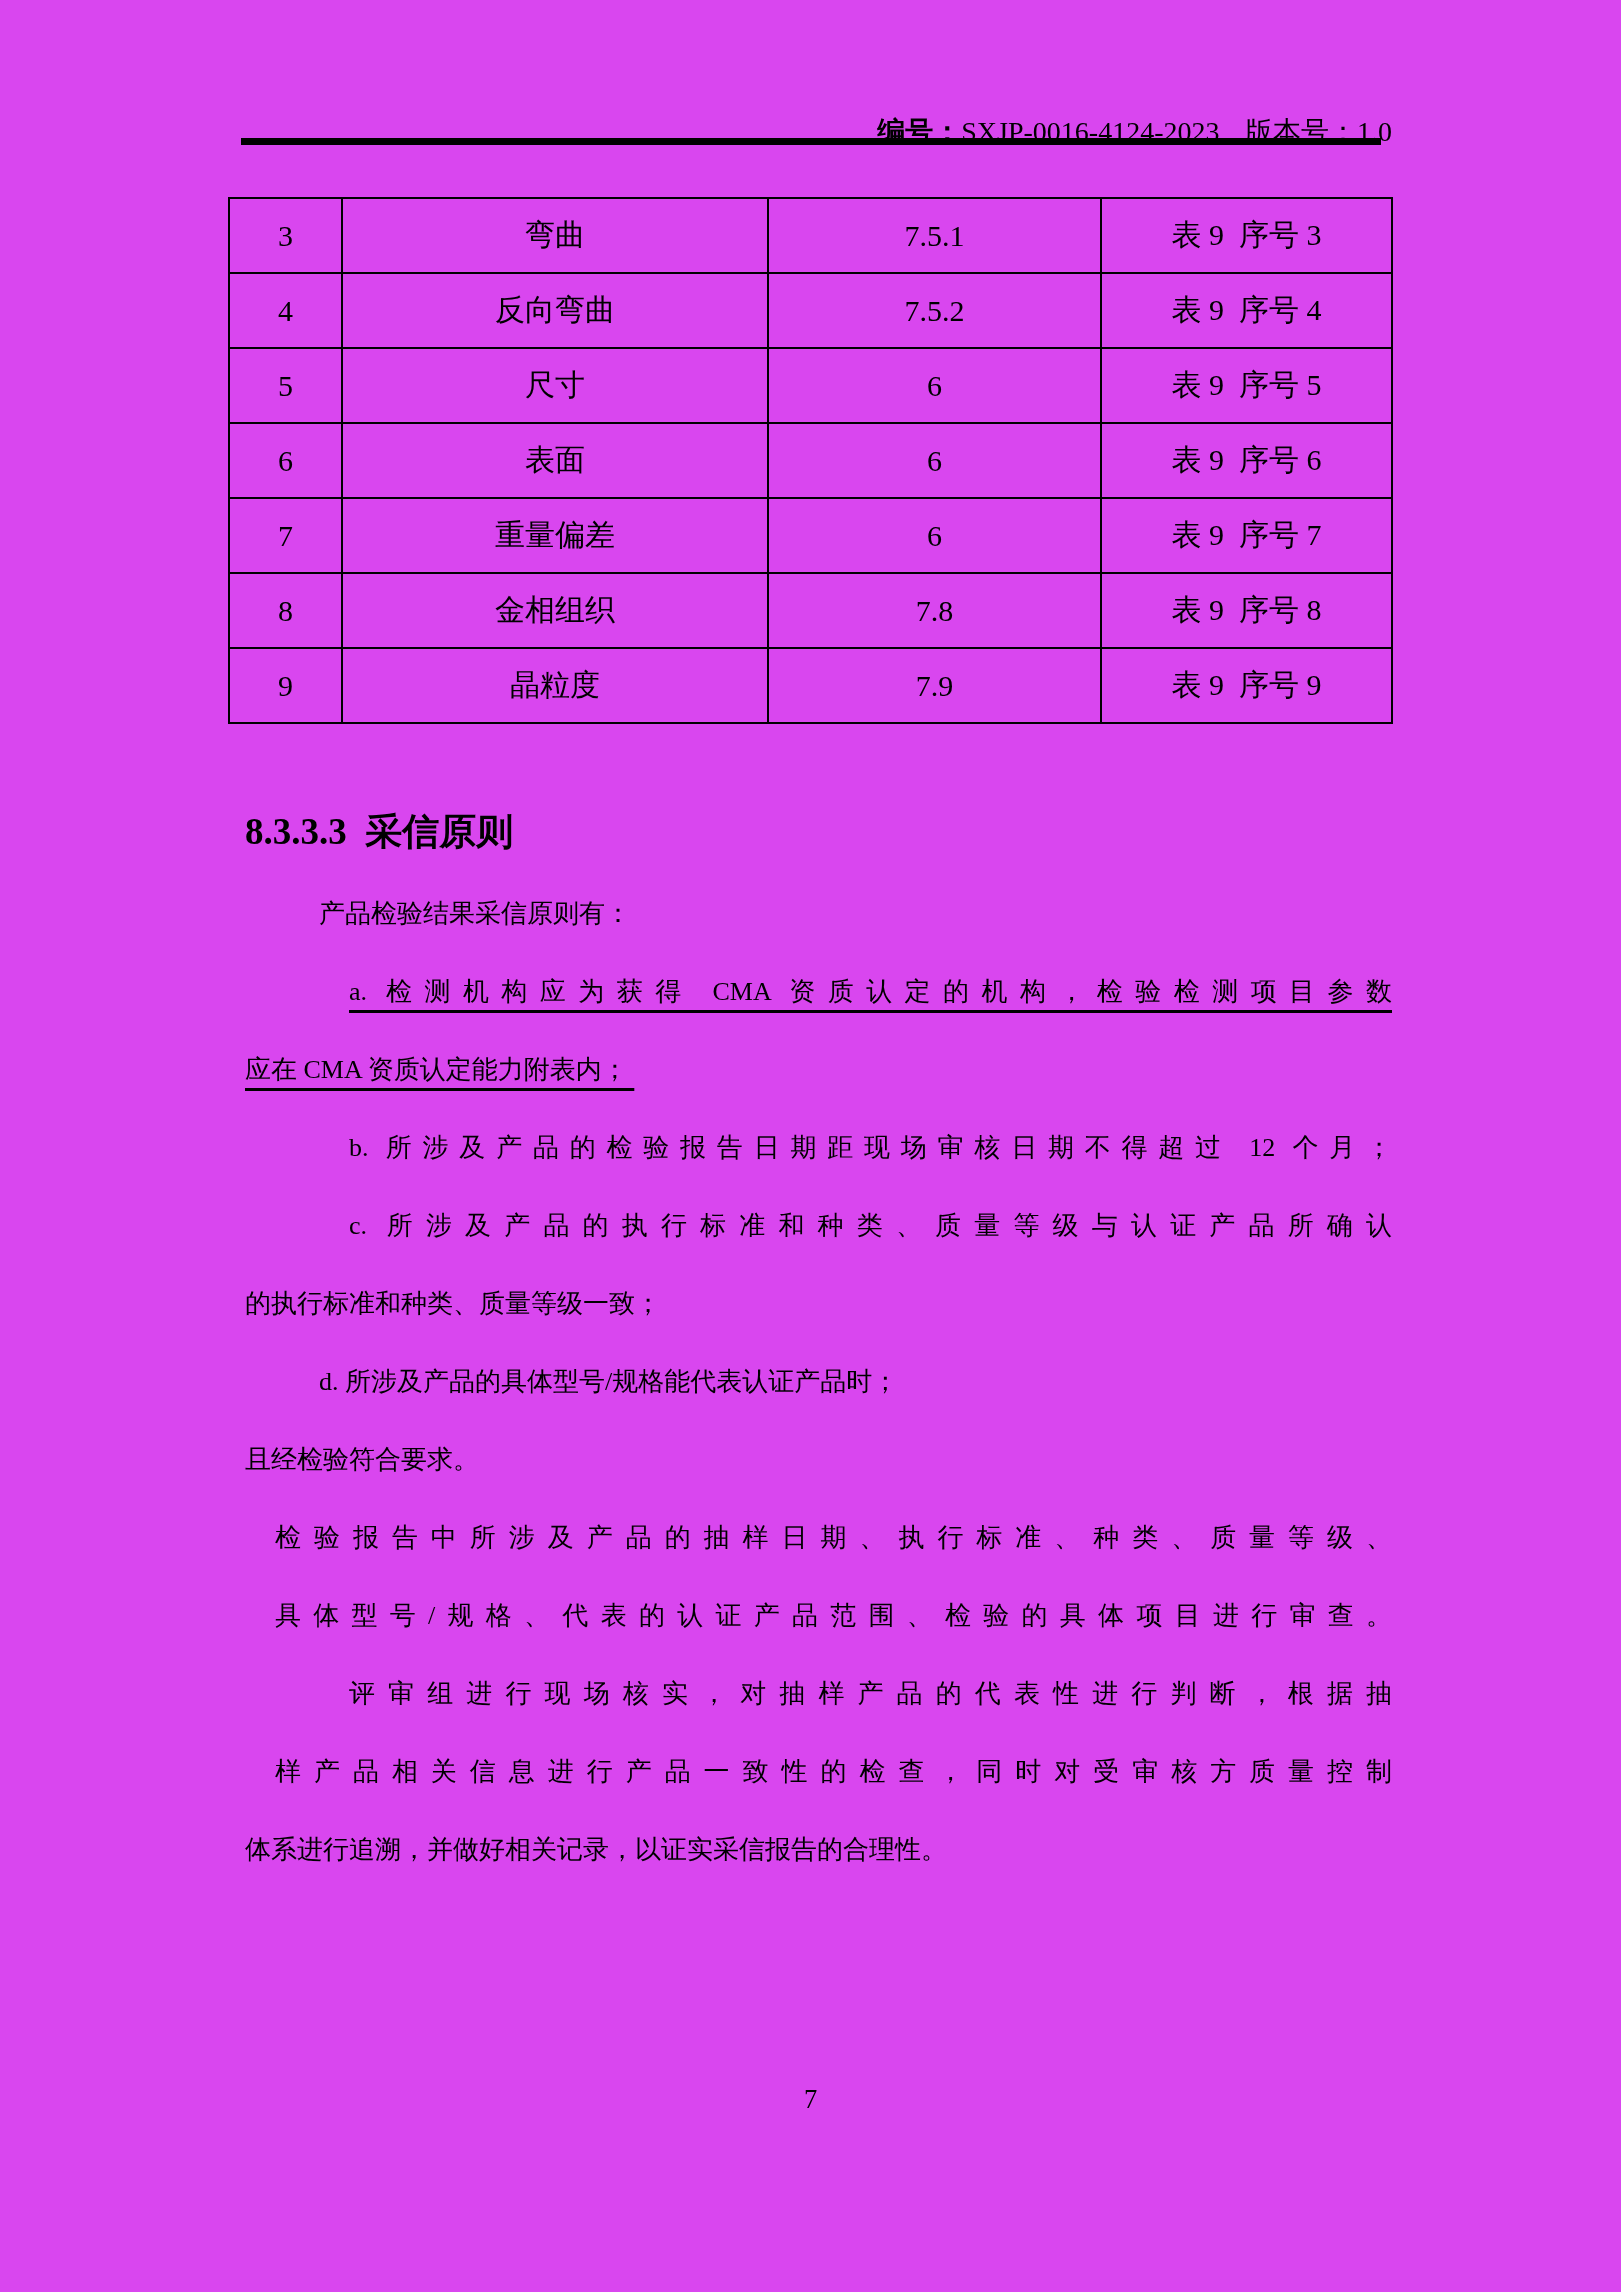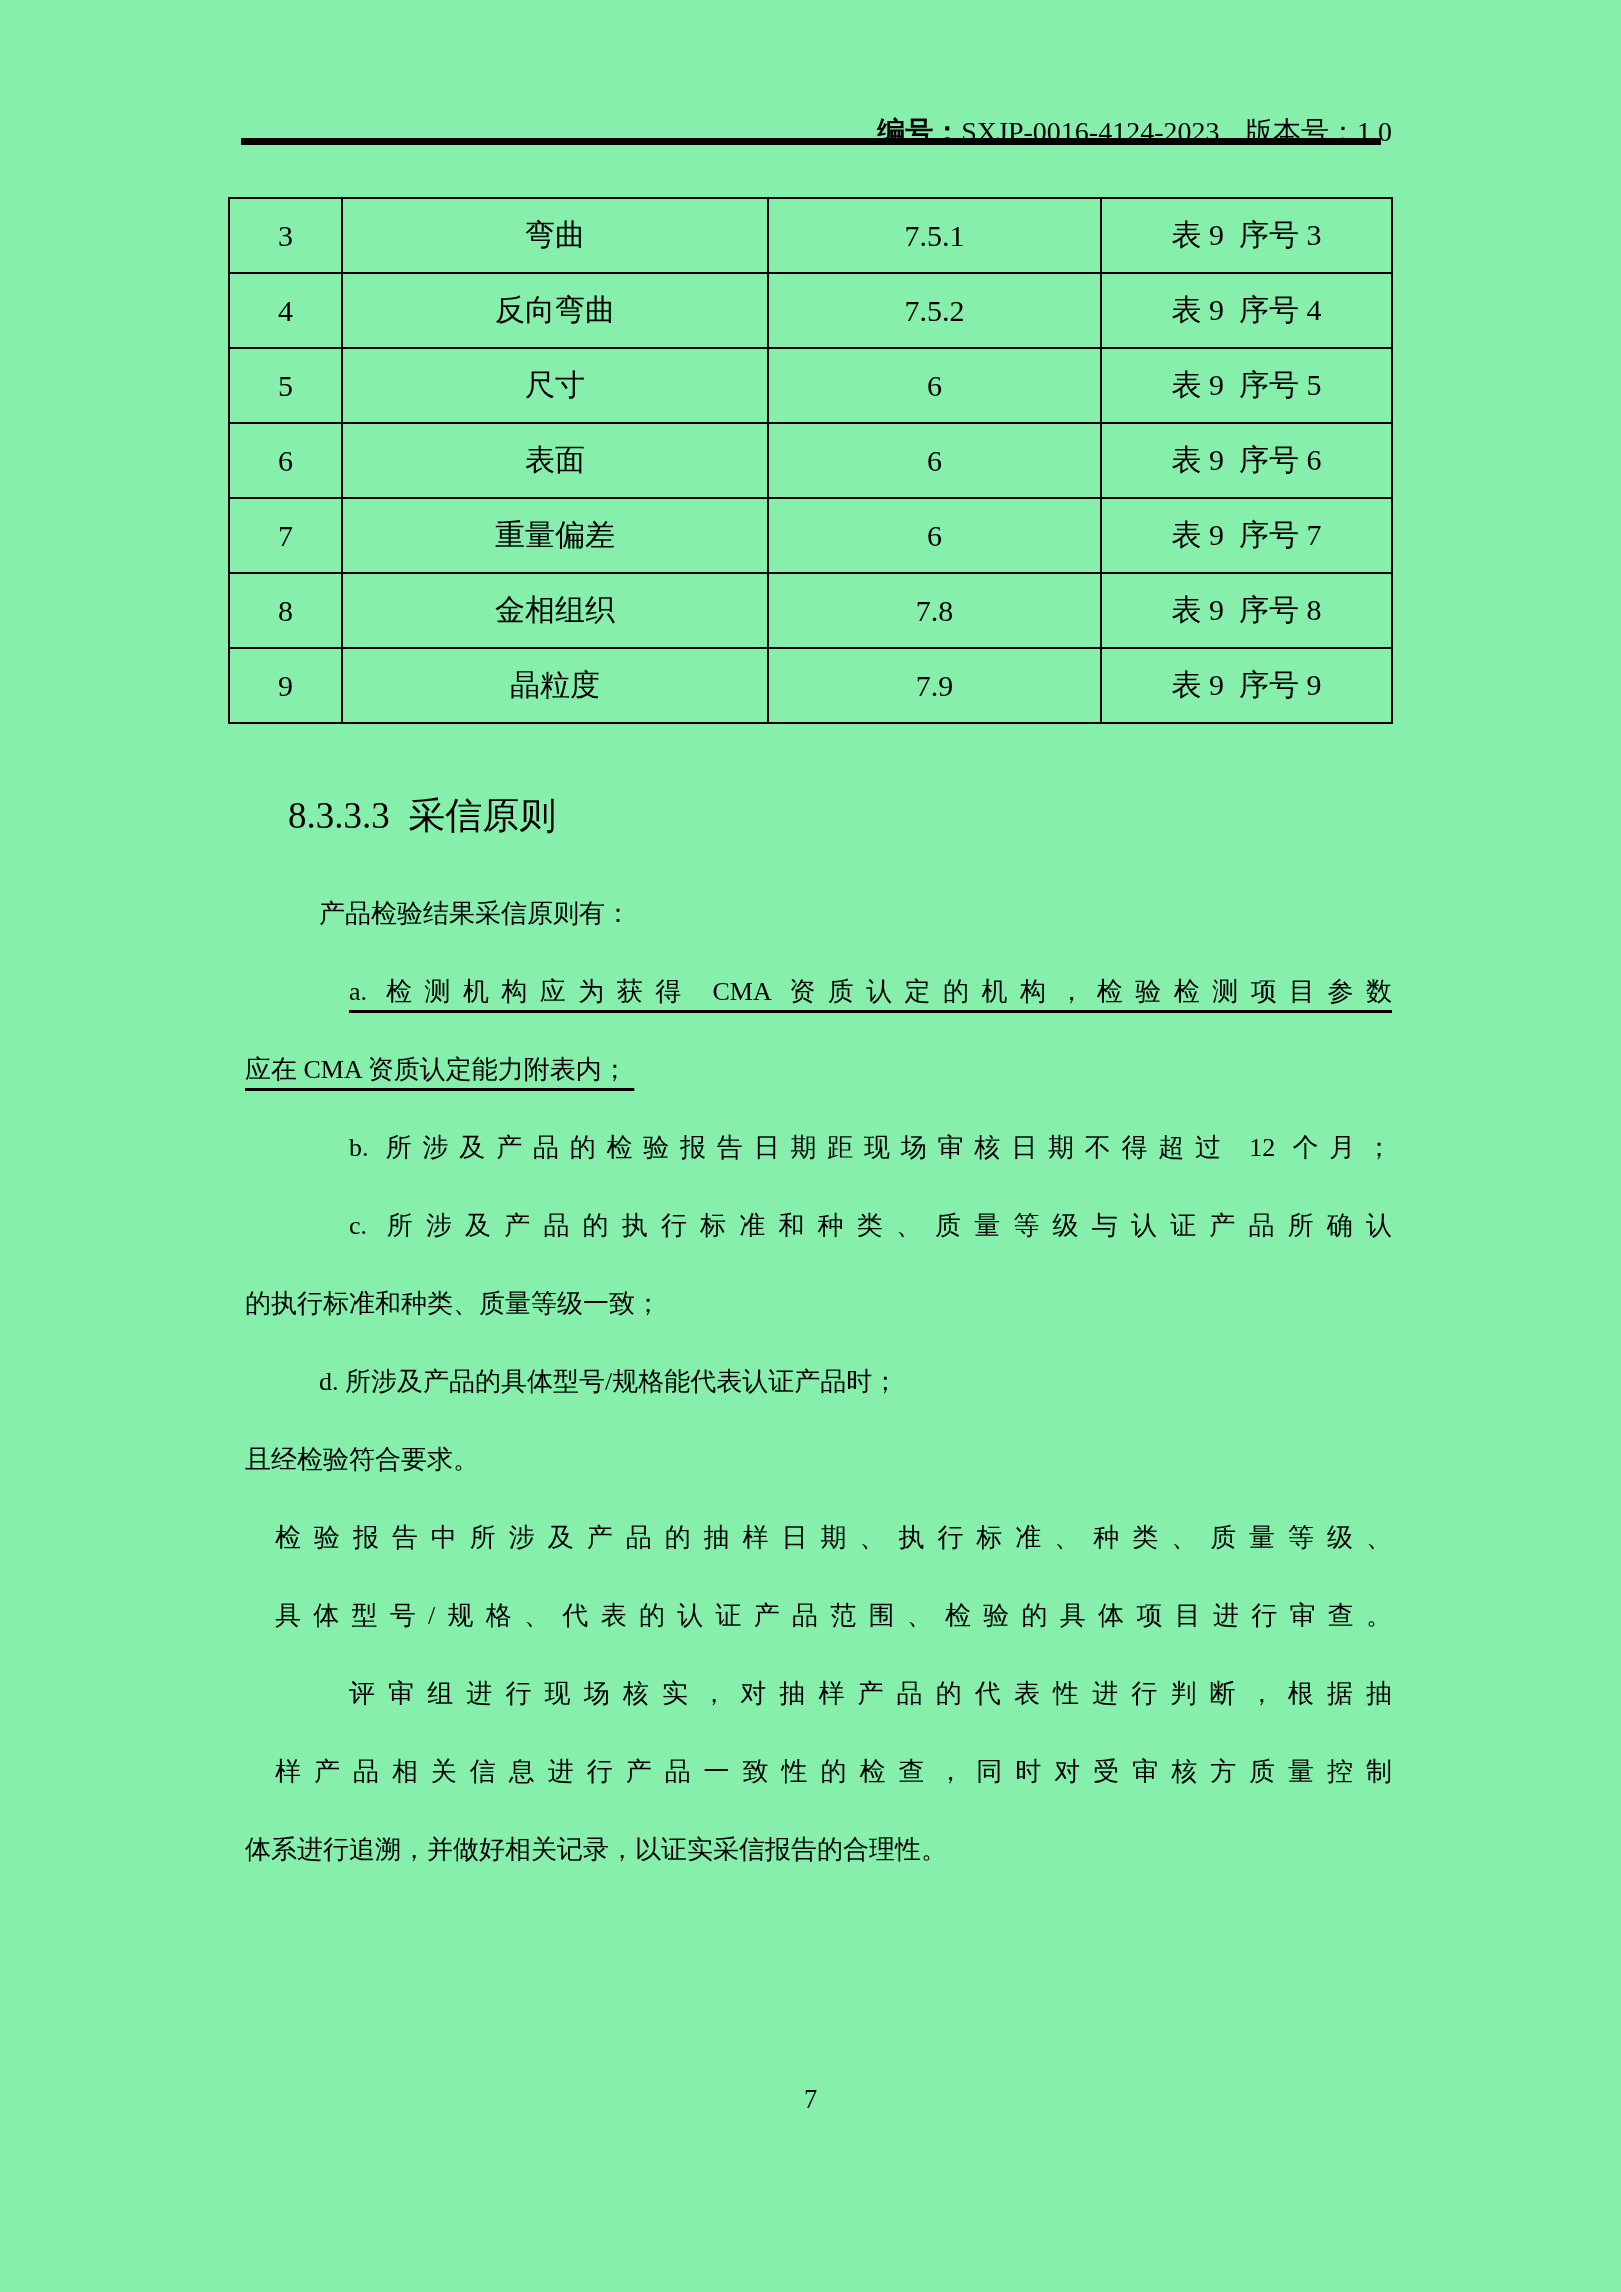--- a/index.html
+++ b/index.html
@@ -1,18 +1,18 @@
 <!DOCTYPE html>
 <html><head>
 <meta charset="utf-8">
 <style>
   html,body { margin:0; padding:0; background:#e8e8e8; }
   .page {
     position:relative; width:1621px; height:2293px; margin:0 auto;
-    background:#86efac; color:#000;
+    background:#d946ef; color:#000;
     font-family:"Liberation Serif","DejaVu Serif",serif;
     overflow:hidden;
   }
   
   .header {
     position:absolute; top:73px; left:245px; width:1147px;
     text-align:right; font-size:28px; line-height:39px; white-space:pre;
   }
   .header .hb { font-weight:bold; }
   .header .hsep { display:inline-block; width:25.5px; }
@@ -25,22 +25,22 @@
     position:absolute; left:228px; top:197px; width:1163px;
     border-collapse:collapse; table-layout:fixed;
   }
   .tbl td {
     border:2.9px solid #000; height:73px;
     text-align:center; vertical-align:middle;
     font-size:30px; white-space:pre; padding:0;
   }
   
   .heading {
-    position:absolute; left:245px; top:784px;
-    font-size:37px; font-weight:normal; line-height:63px; white-space:pre;margin-left:43px;
+    position:absolute; left:245px; top:800px;
+    font-size:37px; font-weight:bold; line-height:63px; white-space:pre;
   }
   
   .body-block {
     position:absolute; left:245px; top:875px; width:1147px;
     font-size:26px;
   }
   .line { height:78px; line-height:78px; }
   .line.indent { text-indent:74px; }
   .line.full { text-align:justify; text-align-last:justify;margin-left:30px; }
   .line.underline {

